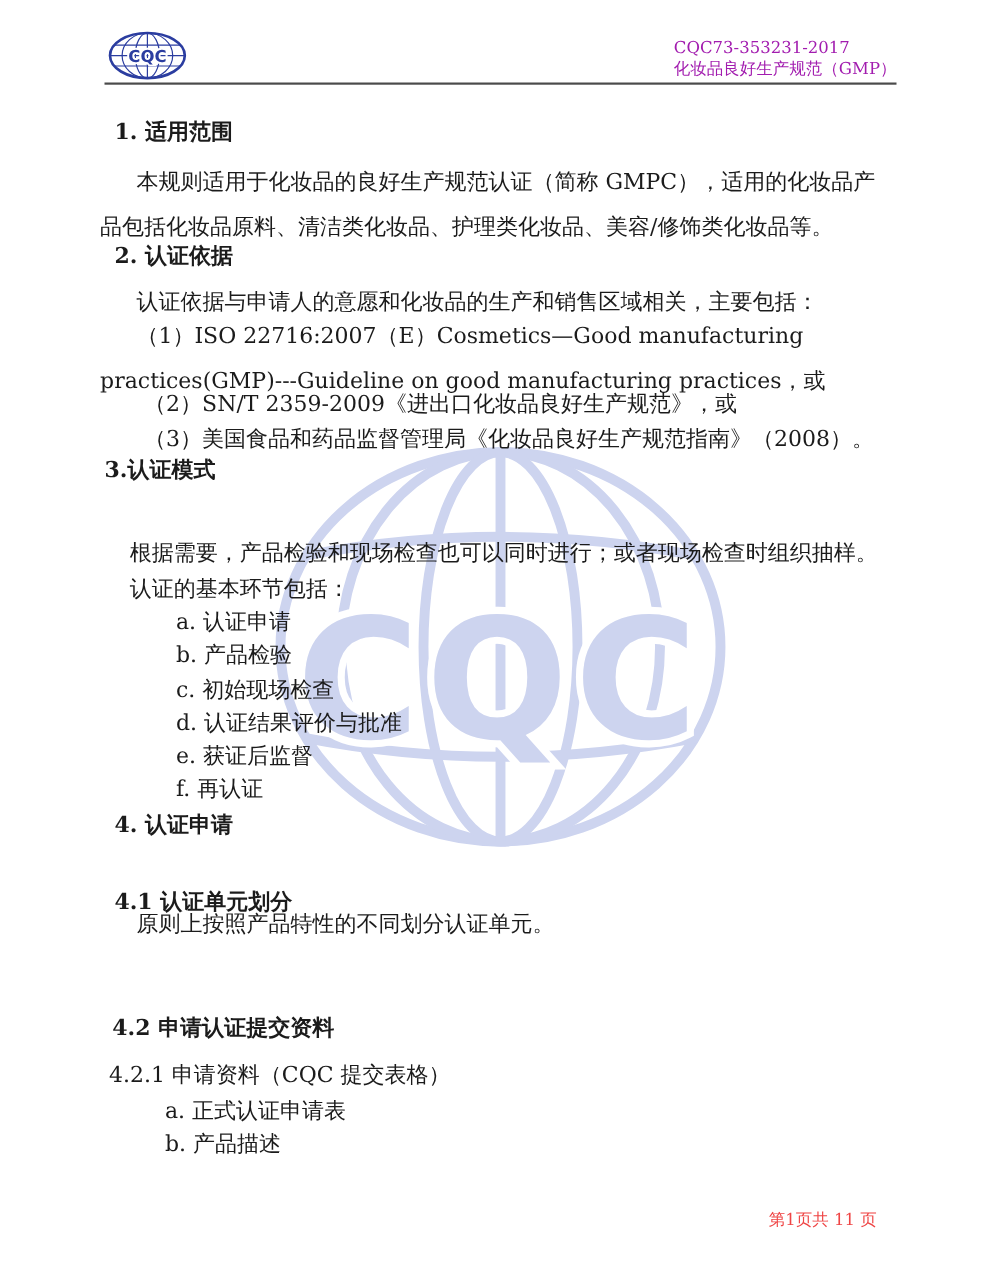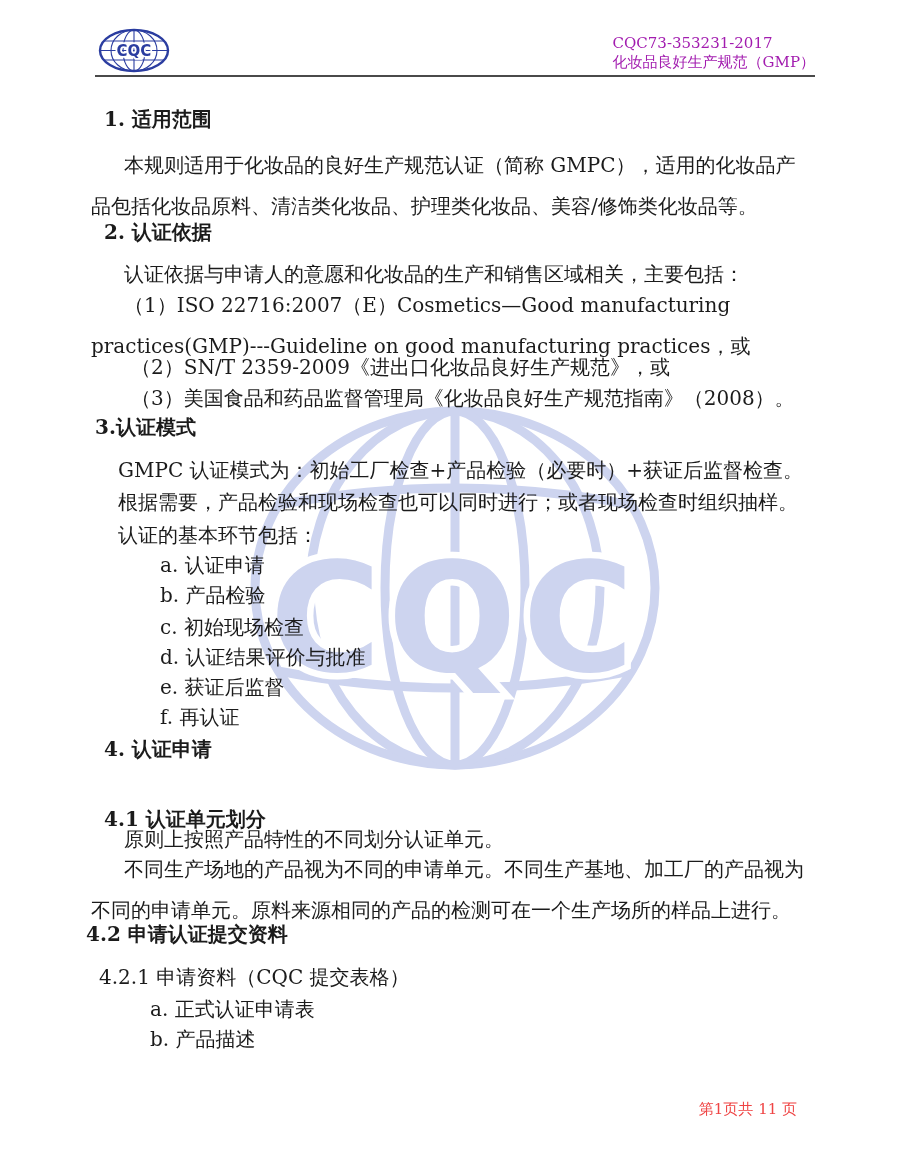--- a/index.html
+++ b/index.html
@@ -81,36 +81,34 @@
   <h2 class="blk hd" style="top:108px;left:104px">1. 适用范围</h2>
   <p class="blk ind33" style="top:145px">本规则适用于化妆品的良好生产规范认证（简称 GMPC），适用的化妆品产品包括化妆品原料、清洁类化妆品、护理类化妆品、美容/修饰类化妆品等。</p>
 
   <h2 class="blk hd" style="top:221px;left:104px">2. 认证依据</h2>
   <p class="blk ind33" style="top:254px">认证依据与申请人的意愿和化妆品的生产和销售区域相关，主要包括：</p>
   <p class="blk ind33" style="top:285px">（1）ISO 22716:2007（E）Cosmetics—Good manufacturing practices(GMP)---Guideline on good manufacturing practices，或</p>
   <p class="blk ind40" style="top:347px">（2）SN/T 2359-2009《进出口化妆品良好生产规范》，或</p>
   <p class="blk ind40" style="top:378px">（3）美国食品和药品监督管理局《化妆品良好生产规范指南》（2008）。</p>
 
   <h2 class="blk hd" style="top:416px;left:95px">3.认证模式</h2>
-  <p class="blk ind27" style="top:450px">GMPC 认证模式为：初始工厂检查+产品检验（必要时）+获证后监督检查。</p>
   <p class="blk ind27" style="top:482px">根据需要，产品检验和现场检查也可以同时进行；或者现场检查时组织抽样。</p>
   <p class="blk ind27" style="top:515px">认证的基本环节包括：</p>
   <p class="blk li" style="top:545px">a. 认证申请</p>
   <p class="blk li" style="top:575px">b. 产品检验</p>
   <p class="blk li" style="top:607px">c. 初始现场检查</p>
   <p class="blk li" style="top:637px">d. 认证结果评价与批准</p>
   <p class="blk li" style="top:667px">e. 获证后监督</p>
   <p class="blk li" style="top:697px">f. 再认证</p>
 
   <h2 class="blk hd" style="top:738px;left:104px">4. 认证申请</h2>
 
   <h2 class="blk hd" style="top:808px;left:104px">4.1 认证单元划分</h2>
   <p class="blk ind33" style="top:819px">原则上按照产品特性的不同划分认证单元。</p>
-  <p class="blk ind33" style="top:849px">不同生产场地的产品视为不同的申请单元。不同生产基地、加工厂的产品视为不同的申请单元。原料来源相同的产品的检测可在一个生产场所的样品上进行。</p>
 
-  <h2 class="blk hd" style="top:923px;left:86px">4.2 申请认证提交资料</h2>
+  <h2 class="blk hd" style="top:923px;left:102px">4.2 申请认证提交资料</h2>
   <p class="blk" style="top:957px;left:99px">4.2.1 申请资料（CQC 提交表格）</p>
   <p class="blk li-sm" style="top:989px">a. 正式认证申请表</p>
   <p class="blk li-sm" style="top:1019px">b. 产品描述</p>
 
   <div class="footer">第1页共 11 页</div>
 
 </div>
 
 </body></html>

